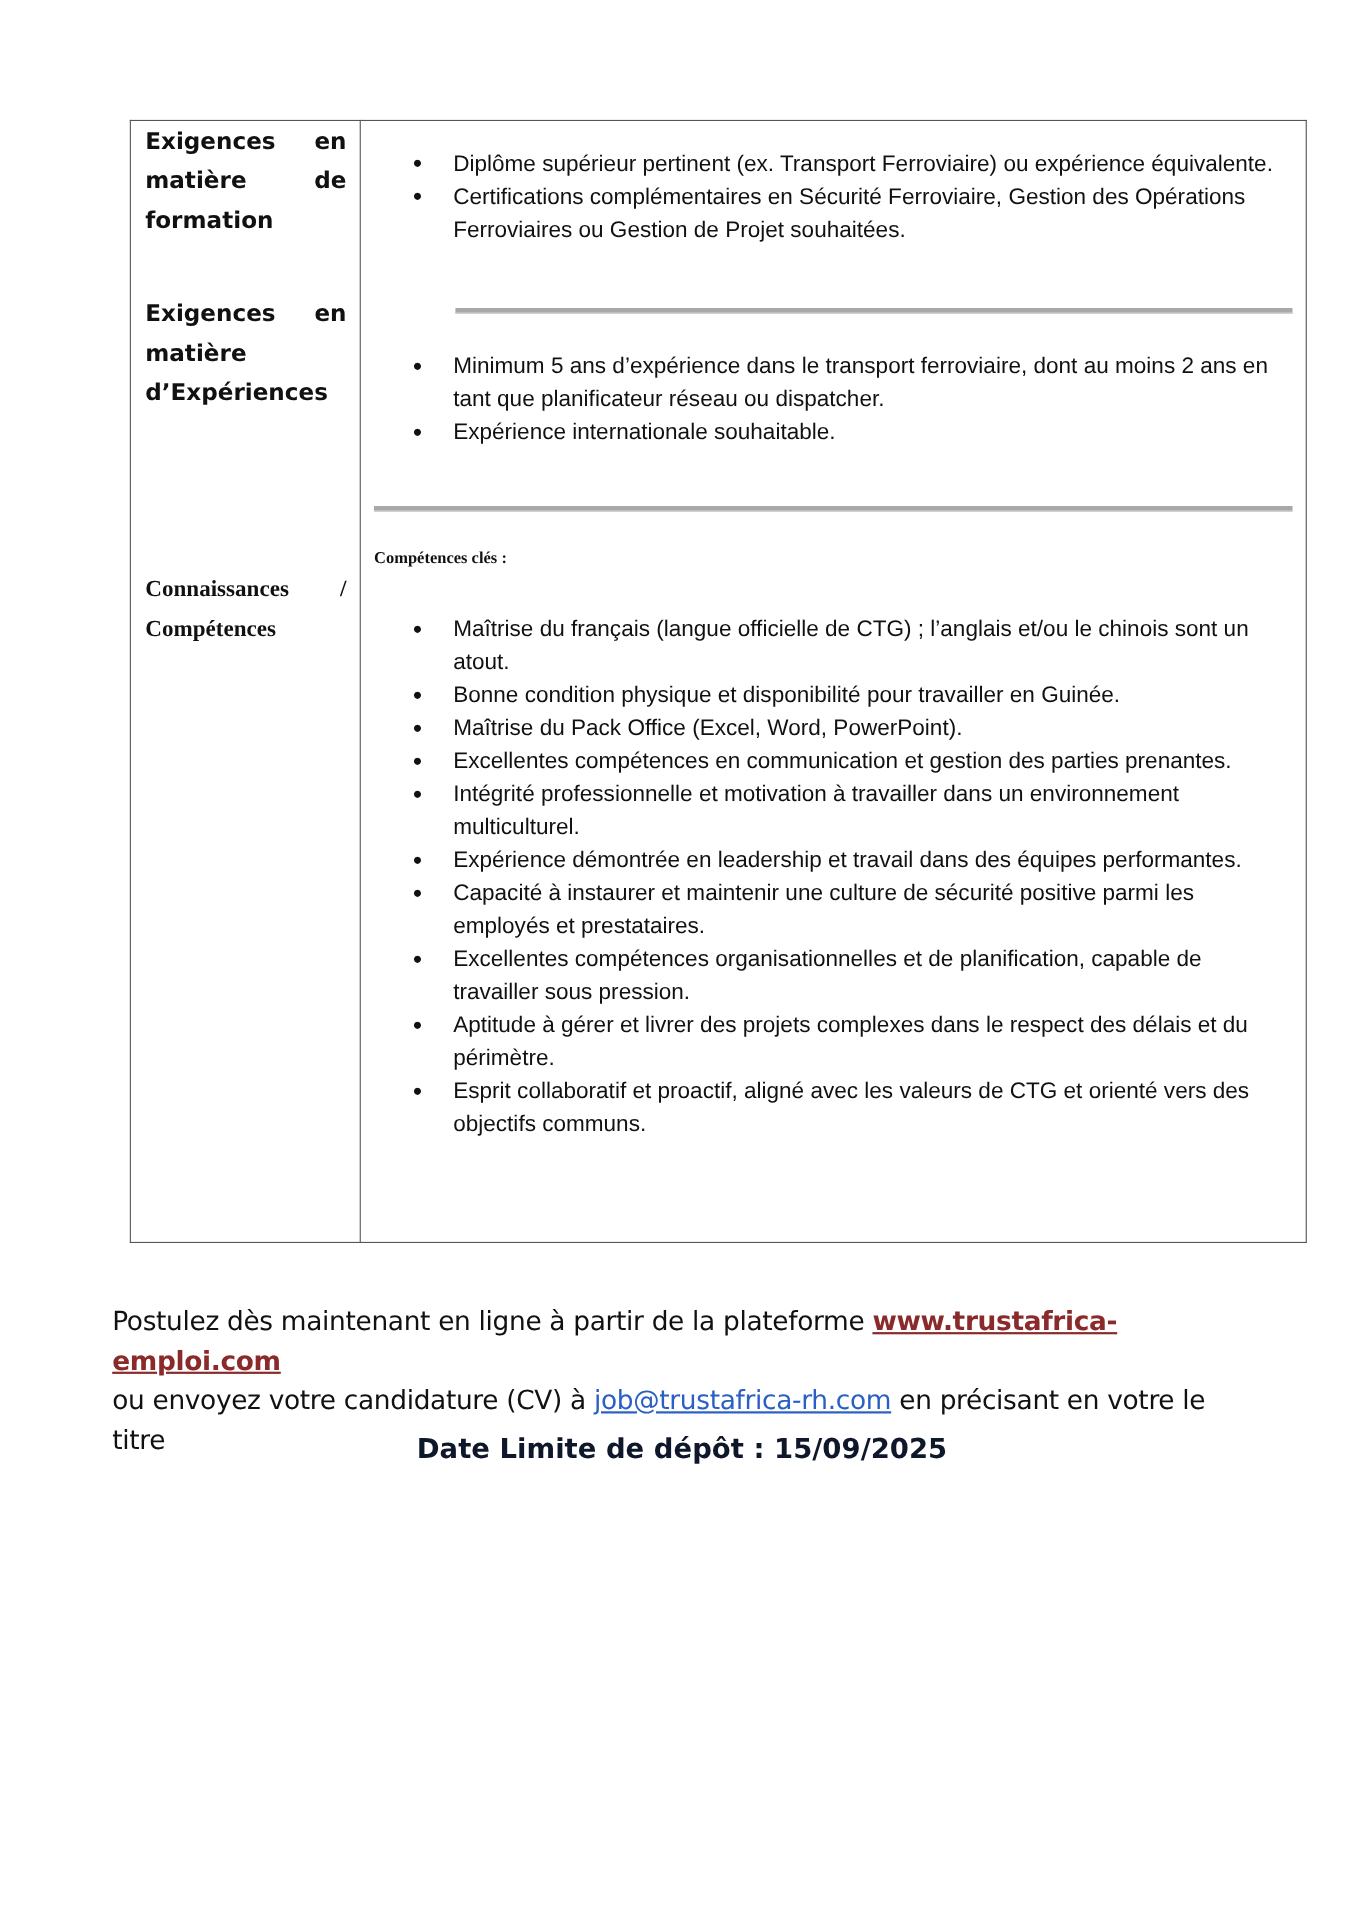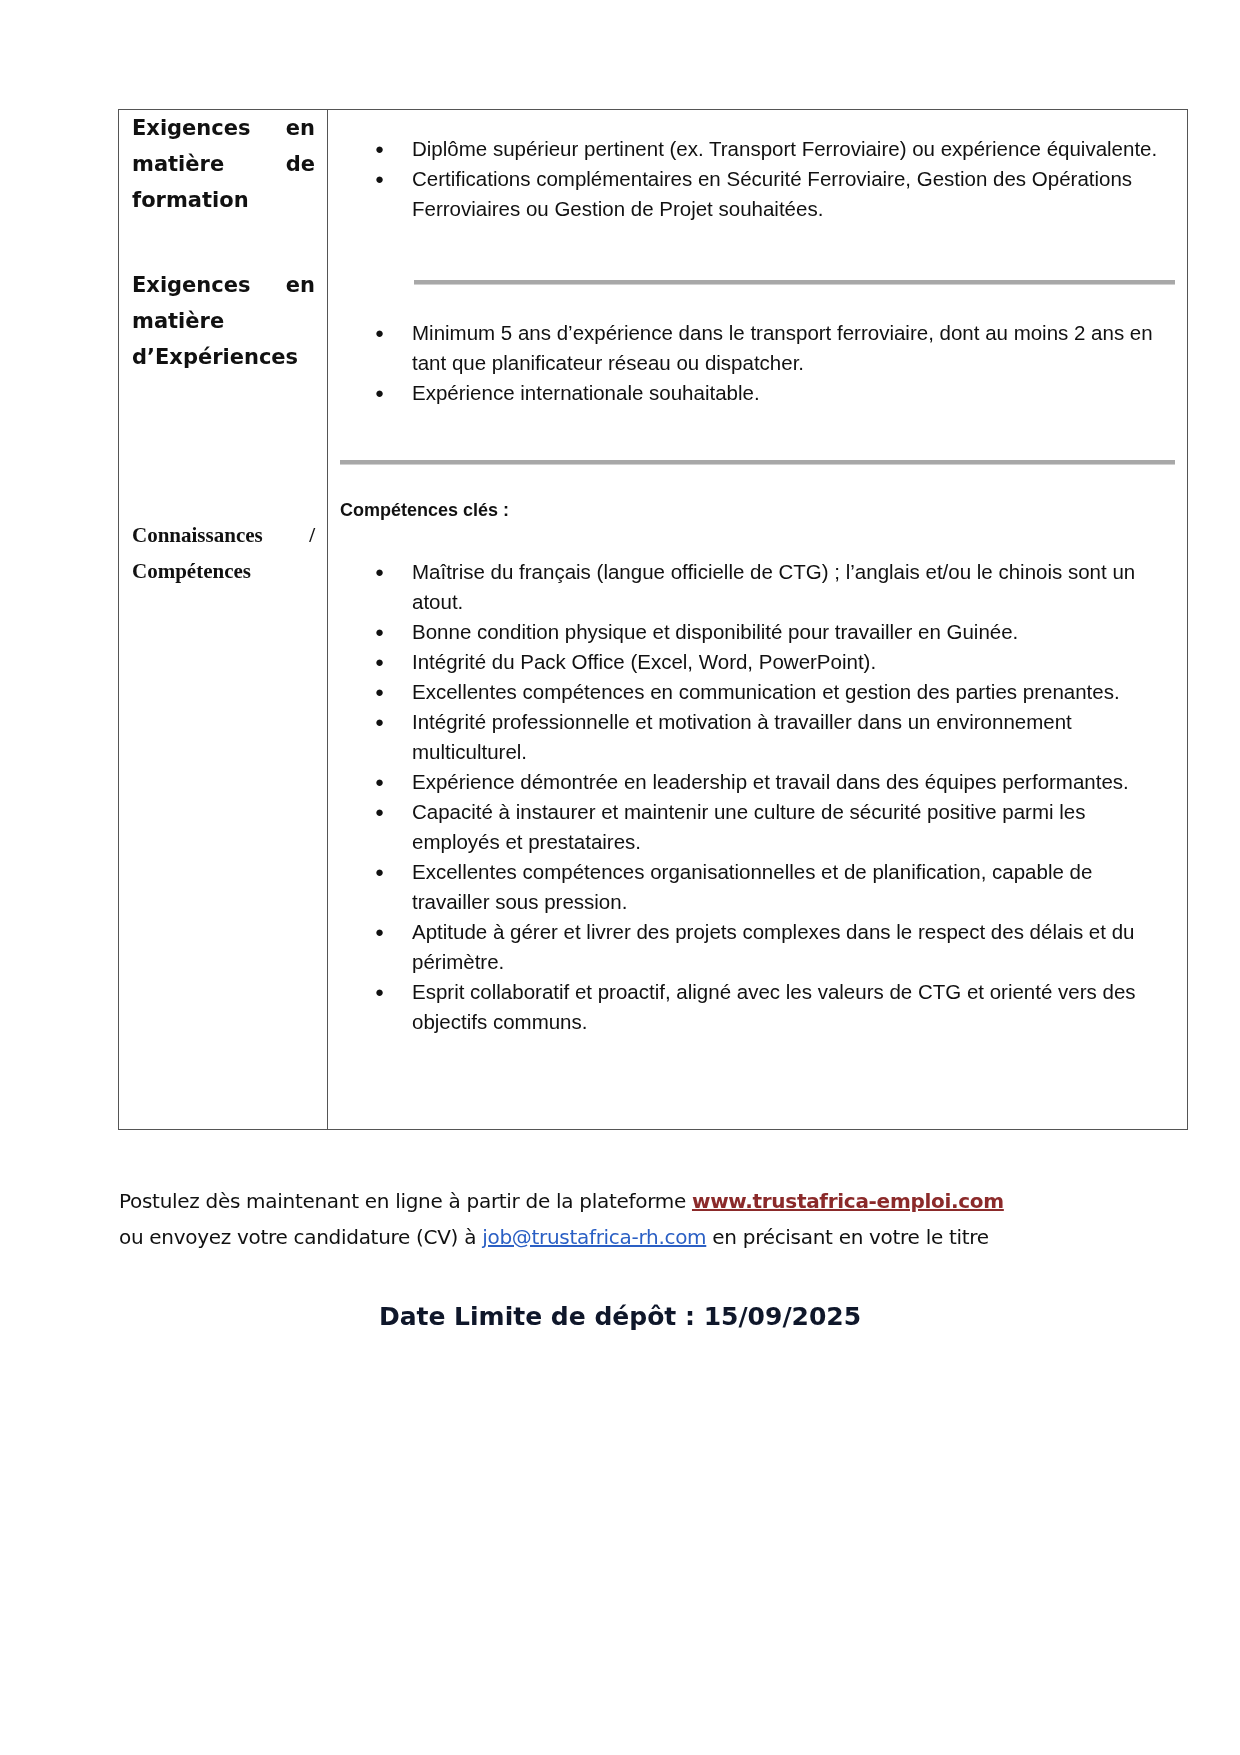--- a/index.html
+++ b/index.html
@@ -22,26 +22,26 @@
   .lbl span.row { display: flex; justify-content: space-between; }
 
   .blk { position: absolute; left: 0; right: 0; font-family: "Liberation Sans", sans-serif;
     font-size: 20.5px; line-height: 30px; color: #111; }
   ul.bul { list-style: none; margin: 0; padding: 0; }
   ul.bul li { position: relative; padding-left: 84px; padding-right: 12px; }
   ul.bul li .dot { position: absolute; left: 47px; top: 0; font-size: 15px; }
 
   .hr { position: absolute; height: 4px; background: #a8a8a8; border-bottom: 1px solid #d0d0d0; }
 
-  .skills-title { position: absolute; left: 12px; top: 390px; font-family: Liberation Sans, sans-serif;
-    font-weight: bold; font-size: 18px; color: #111; }
+  .skills-title { position: absolute; left: 12px; top: 390px; font-family: Liberation Serif, serif;
+    font-weight: bold; font-size: 15px; color: #111; }
 
   .apply {
-    position: absolute; left: 119px; top: 1183px; width: 1000px;
-    font-family: "DejaVu Sans", sans-serif; font-size: 20px; line-height: 36px; color: #111;
+    position: absolute; left: 102px; top: 1183px; width: 1000px;
+    font-family: "DejaVu Sans", sans-serif; font-size: 24px; line-height: 36px; color: #111;
     letter-spacing: -0.3px;
   }
   .apply a.web { color: #8b2a2a; font-weight: bold; text-decoration: underline; }
   .apply a.mail { color: #2a5fc4; text-decoration: underline; }
   .apply .ref { color: #8b2a2a; font-weight: bold; }
 
   .deadline {
     position: absolute; left: 0; width: 1240px; top: 1302px; text-align: center;
     font-family: "DejaVu Sans", sans-serif; font-weight: bold; font-size: 25px; color: #0f172a;
   }
@@ -104,21 +104,21 @@
                 <li><span class="dot">●</span><span>Expérience internationale souhaitable.</span></li>
               </ul>
         </div>
         <div class="hr" style="left:12px; right:12px; top:350px;"></div>
 
         <div class="skills-title">Compétences clés :</div>
         <div class="blk" style="top:447px;">
           <ul class="bul" id="list-competences">
                 <li><span class="dot">●</span><span>Maîtrise du français (langue officielle de CTG) ; l’anglais et/ou le chinois sont un atout.</span></li>
                 <li><span class="dot">●</span><span>Bonne condition physique et disponibilité pour travailler en Guinée.</span></li>
-                <li><span class="dot">●</span><span>Intégrité du Pack Office (Excel, Word, PowerPoint).</span></li>
+                <li><span class="dot">●</span><span>Maîtrise du Pack Office (Excel, Word, PowerPoint).</span></li>
                 <li><span class="dot">●</span><span>Excellentes compétences en communication et gestion des parties prenantes.</span></li>
                 <li><span class="dot">●</span><span>Intégrité professionnelle et motivation à travailler dans un environnement multiculturel.</span></li>
                 <li><span class="dot">●</span><span>Expérience démontrée en leadership et travail dans des équipes performantes.</span></li>
                 <li><span class="dot">●</span><span>Capacité à instaurer et maintenir une culture de sécurité positive parmi les employés et prestataires.</span></li>
                 <li><span class="dot">●</span><span>Excellentes compétences organisationnelles et de planification, capable de travailler sous pression.</span></li>
                 <li><span class="dot">●</span><span>Aptitude à gérer et livrer des projets complexes dans le respect des délais et du périmètre.</span></li>
                 <li><span class="dot">●</span><span>Esprit collaboratif et proactif, aligné avec les valeurs de CTG et orienté vers des objectifs communs.</span></li>
               </ul>
         </div>
       </td>

